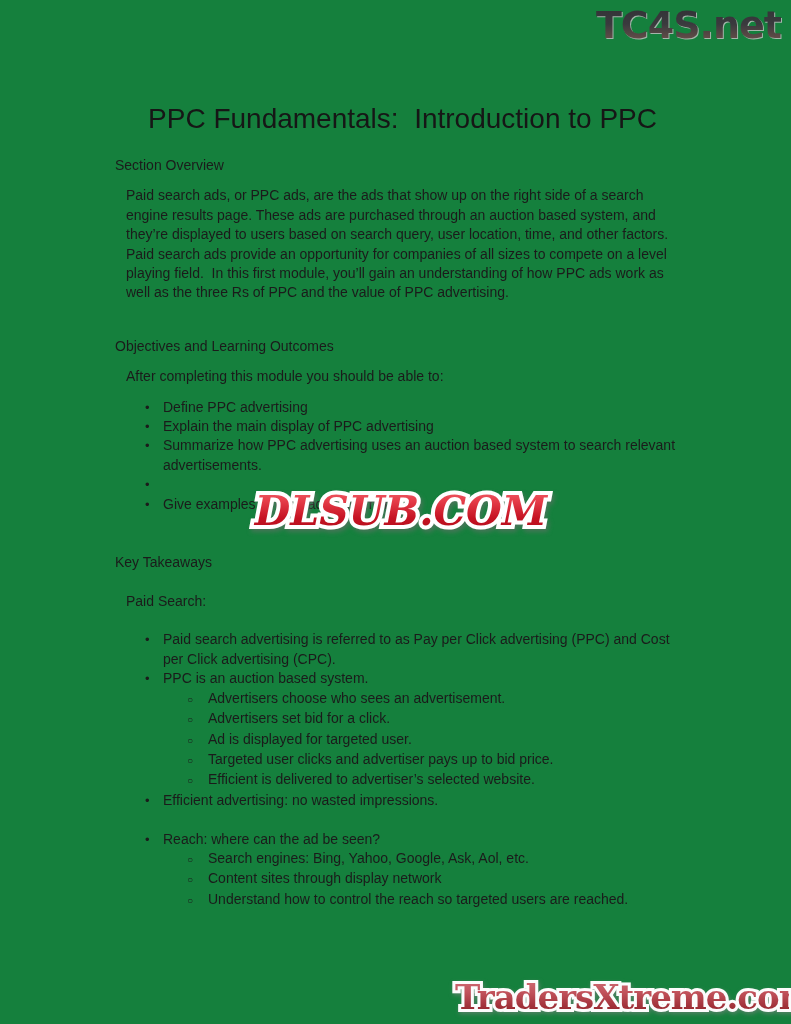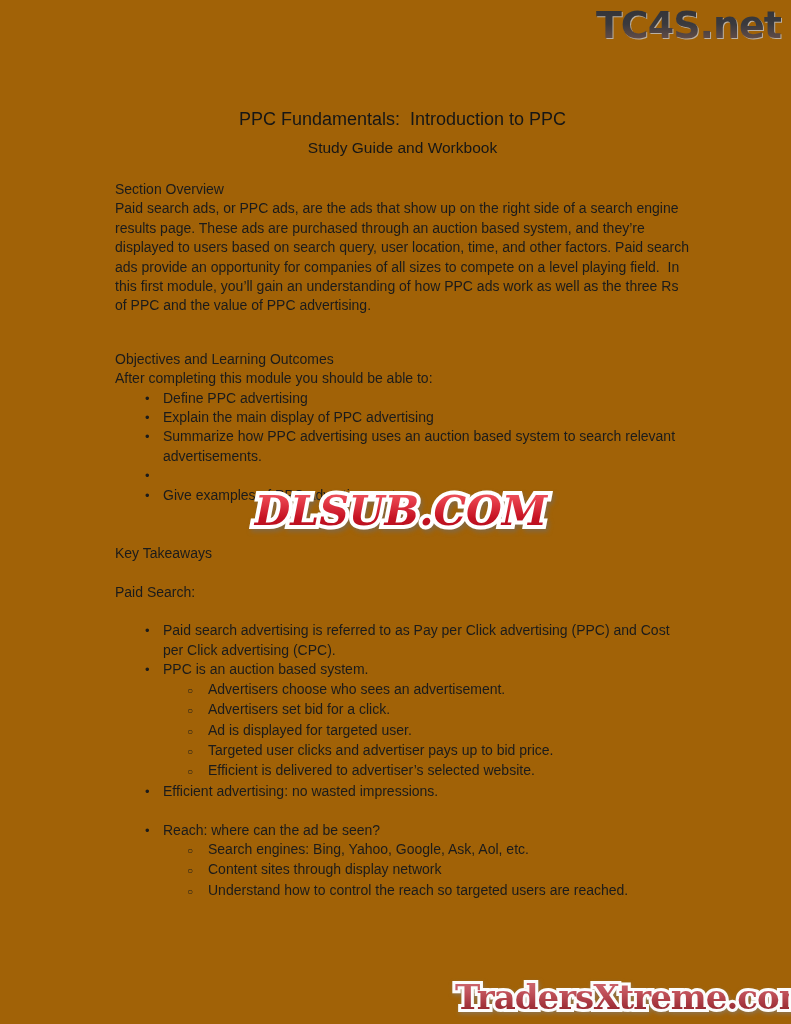--- a/index.html
+++ b/index.html
@@ -1,20 +1,20 @@
 <!DOCTYPE html>
 <html style="--c-text: #1b1b1b; --c-watermark_red: #c51222; --c-bottom_red: #9a2a32; --c-top_logo_dark: #303034; --c-top_logo_brown: #8a5f58;"><head>
 <meta charset="utf-8">
 <style>
   html, body { margin: 0; padding: 0; background: #ffffff; }
   .page {
     position: relative;
     width: 791px;
     height: 1024px;
-    background: #a16207;
+    background: #15803d;
     overflow: hidden;
     font-family: "Liberation Sans", sans-serif;
   }
 
   
   .logo-top {
     position: absolute;
     top: 1px;
     right: 10px;
     font-family: "DejaVu Sans", sans-serif;
@@ -40,42 +40,42 @@
     left: 115px;
     top: 0;
     width: 575px;
     color: var(--c-text, #1b1b1b);
     font-size: 14px;
     line-height: 19.4px;
   }
   .title {
     margin: 0;
     padding-top: 104px;
-    font-size: 18px;
+    font-size: 28px;
     line-height: 30px;
     font-weight: 400;
     text-align: center;
     white-space: pre-wrap;
     color: #161616;
   }
   .subtitle {
     margin: 3px 0 0 0;
     font-size: 15.5px;
     line-height: 21px;
     font-weight: 400;
     text-align: center;
     color: #161616;
   }
   .h {
     margin: 22px 0 0 0;
     font-size: 14px;
     line-height: 19.4px;
     font-weight: 400;
   }
-  .para { margin: 0; white-space: pre-wrap; }
+  .para { margin: 11px; white-space: pre-wrap; }
   .mt34 { margin-top: 34px !important; }
   .mt19 { margin-top: 19.4px !important; }
   .mt38 { margin-top: 38.8px !important; }
 
   ul.list { margin: 0; padding: 0; list-style: none; }
   ul.list li { display: flex; align-items: baseline; }
   li.l1 { padding-left: 30px; }
   li.l1 .mk { width: 18px; flex: none; font-size: 13px; }
   li.l2 { padding-left: 72px; }
   li.l2 .mk { width: 21px; flex: none; font-size: 10px; }
@@ -151,21 +151,20 @@
 </head>
 <body>
 
 <div class="page">
 
   <div class="logo-top">TC4S.net</div>
 
   <div class="content">
 
     <h1 class="title">PPC Fundamentals:  Introduction to PPC</h1>
-    <h2 class="subtitle">Study Guide and Workbook</h2>
 
     <h3 class="h">Section Overview</h3>
     <p class="para">Paid search ads, or PPC ads, are the ads that show up on the right side of a search engine results page. These ads are purchased through an auction based system, and they’re displayed to users based on search query, user location, time, and other factors. Paid search ads provide an opportunity for companies of all sizes to compete on a level playing field.  In this first module, you’ll gain an understanding of how PPC ads work as well as the three Rs of PPC and the value of PPC advertising.</p>
 
     <h3 class="h mt34">Objectives and Learning Outcomes</h3>
     <p class="para">After completing this module you should be able to:</p>
     <ul class="list">
       <li class="l1">
         <span class="mk">•</span>
         <span>Define PPC advertising</span>

